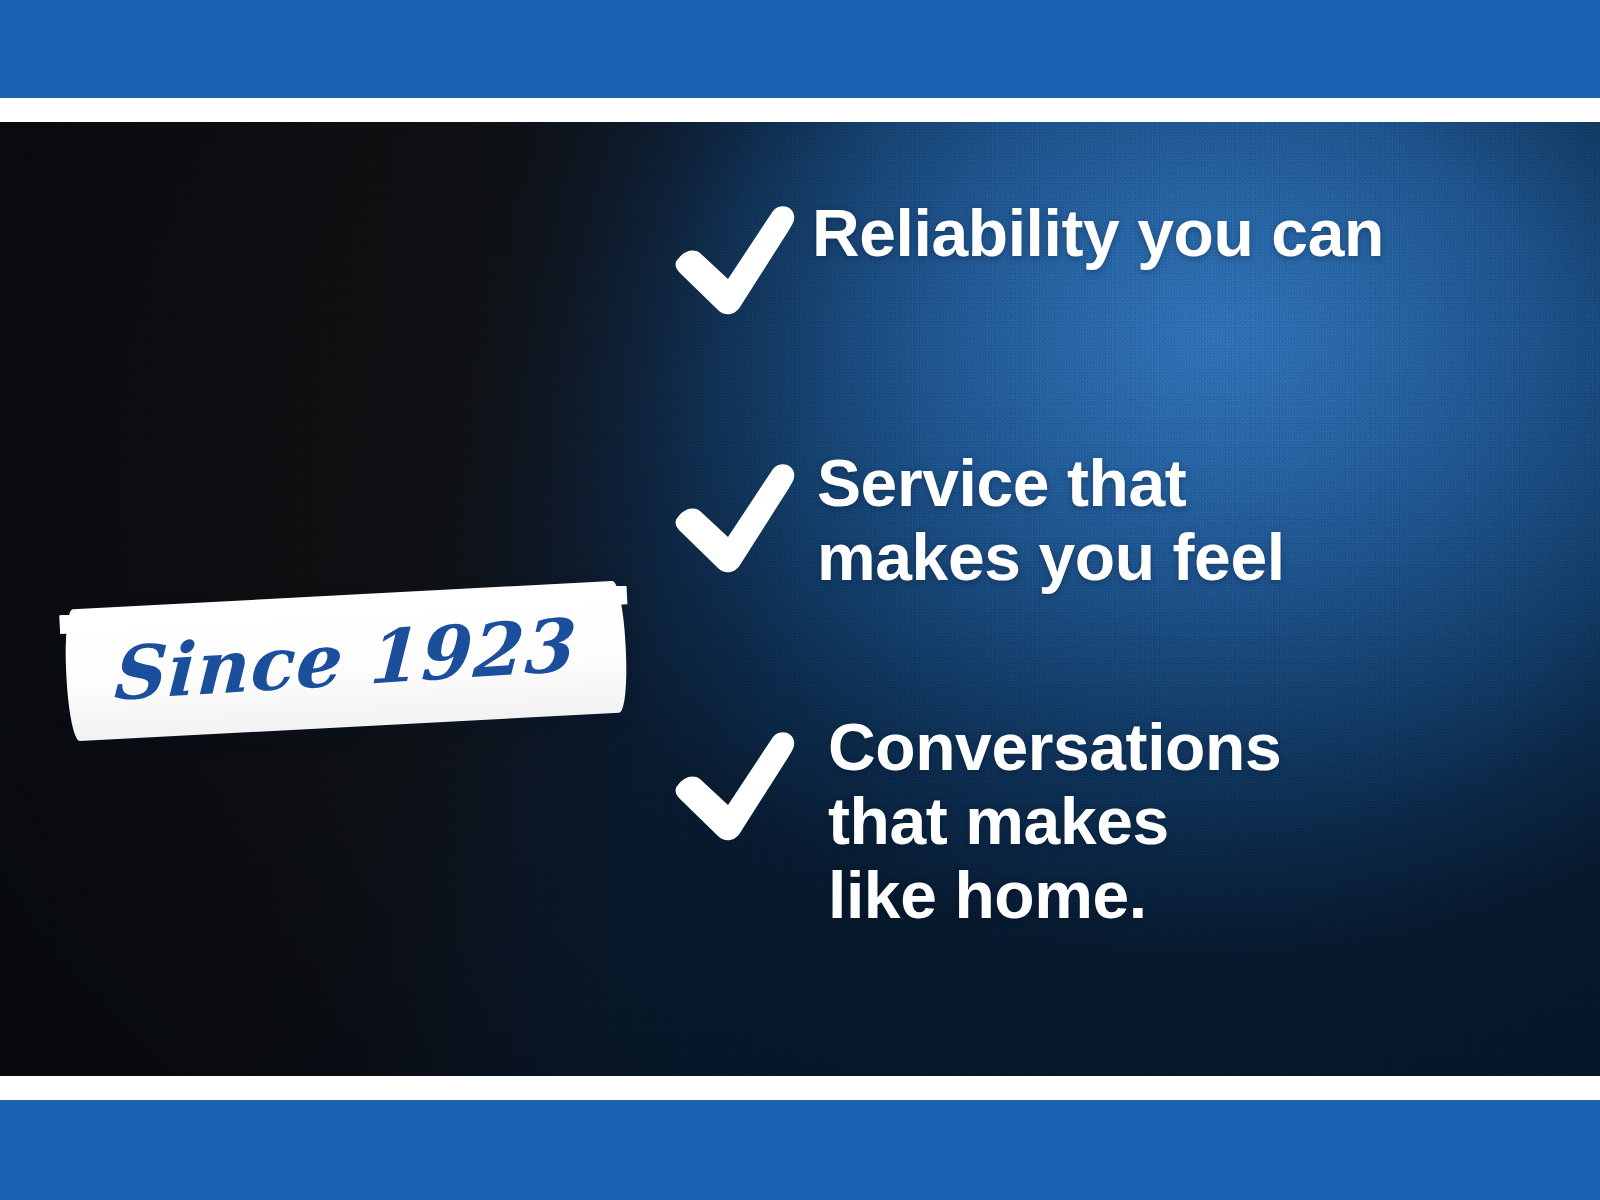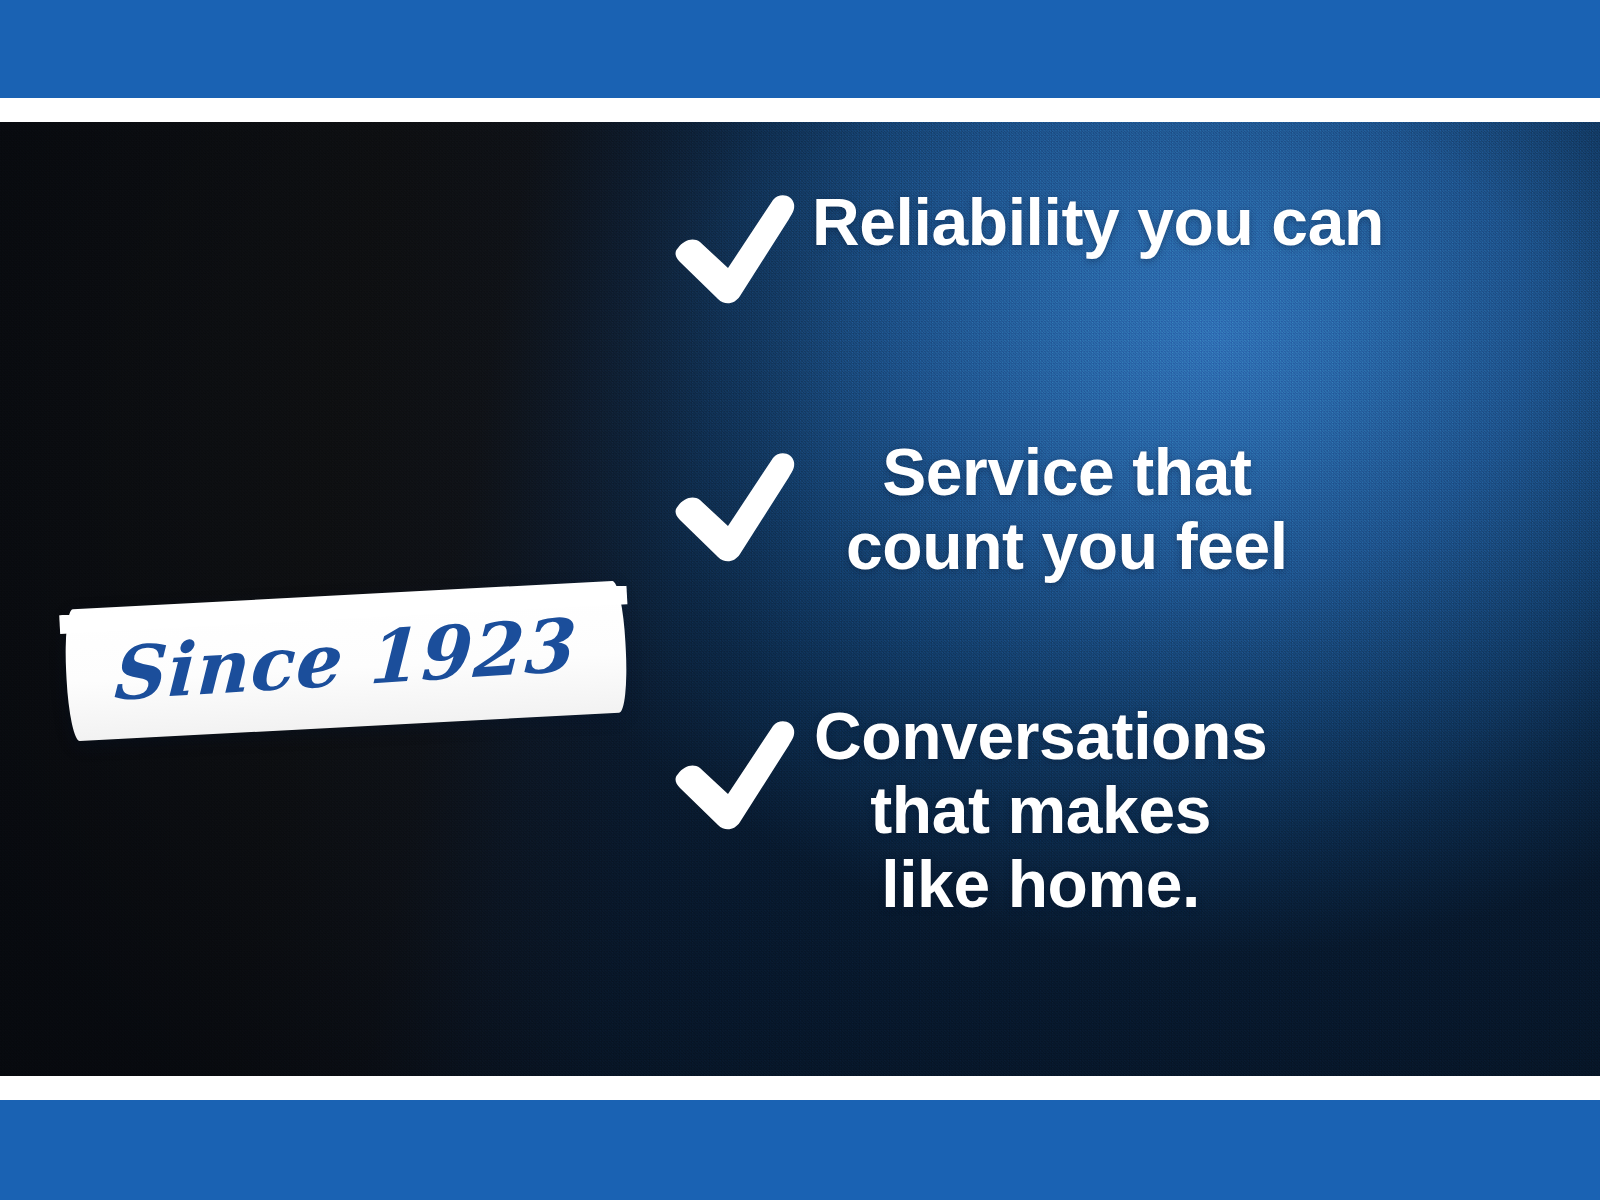--- a/index.html
+++ b/index.html
@@ -246,25 +246,24 @@
     font-size: 73px;
     letter-spacing: 1px;
     color: #1b4e9b;
     transform: rotate(-0.6deg) skewX(-7deg);
   }
 
   
   .benefits {
     position: absolute;
     left: 668px;
-    top: 108px;
+    top: 119px;
     width: 930px;
     height: 970px;
     z-index: 5;
-    text-align: center;
   }
   .benefit {
     position: absolute;
     display: flex;
     align-items: flex-start;
   }
   .benefit-1 { left: 0;   top: 82px;  }
   .benefit-2 { left: 0;   top: 340px; }
   .benefit-3 { left: 0;   top: 608px; }
 
@@ -278,22 +277,22 @@
 
   .benefit-text {
     color: #ffffff;
     font-weight: 700;
     font-size: 66px;
     line-height: 1.12;
     letter-spacing: -0.4px;
     text-shadow: 0 2px 7px rgba(3,16,36,.34);
   }
   .benefit-1 .benefit-text { margin-top: -4px; }
-  .benefit-2 .benefit-text { margin-top: -12px; margin-left: 34px; }
-  .benefit-3 .benefit-text { margin-top: -16px; margin-left: 2px; }
+  .benefit-2 .benefit-text { margin-top: -12px; margin-left: 5px; }
+  .benefit-3 .benefit-text { margin-top: -16px; margin-left: 16px; }
   .benefit-text .ln { display: block; white-space: nowrap; }
 </style>
 </head>
 <body>
 
 <div class="canvas">
 
   <div class="band band-top"></div>
   <div class="band-gap band-gap-top"></div>
 
@@ -342,21 +341,21 @@
     </div>
 
     <div class="benefit benefit-2">
       <div class="check">
         <svg viewBox="0 0 130 118" aria-hidden="true">
           <path d="M10 58 C16 50 25 47 32 52 L60 78 L105 10 C112 2 124 5 126 14 C127 20 124 24 121 29 L72 106 C67 114 57 116 50 109 L12 72 C7 67 6 62 10 58 Z" fill="#ffffff"></path>
         </svg>
       </div>
       <div class="benefit-text">
         <span class="ln">Service that</span>
-        <span class="ln">count you feel</span>
+        <span class="ln">makes you feel</span>
       </div>
     </div>
 
     <div class="benefit benefit-3">
       <div class="check">
         <svg viewBox="0 0 130 118" aria-hidden="true">
           <path d="M10 58 C16 50 25 47 32 52 L60 78 L105 10 C112 2 124 5 126 14 C127 20 124 24 121 29 L72 106 C67 114 57 116 50 109 L12 72 C7 67 6 62 10 58 Z" fill="#ffffff"></path>
         </svg>
       </div>
       <div class="benefit-text">

